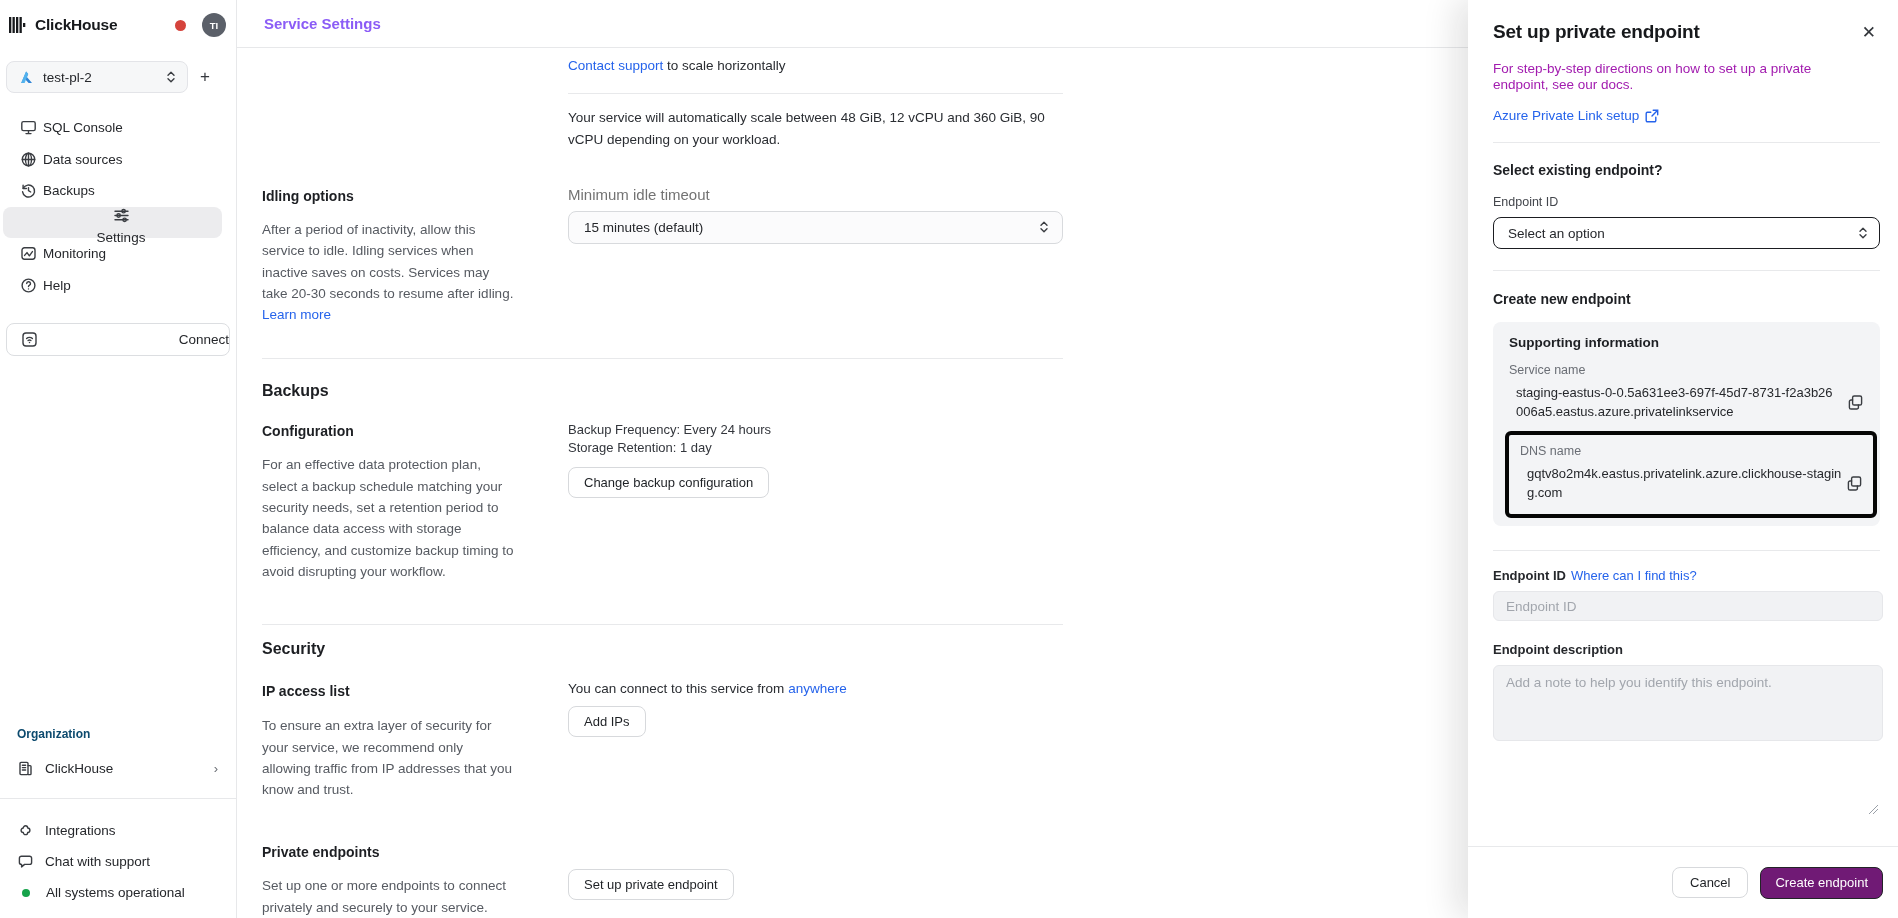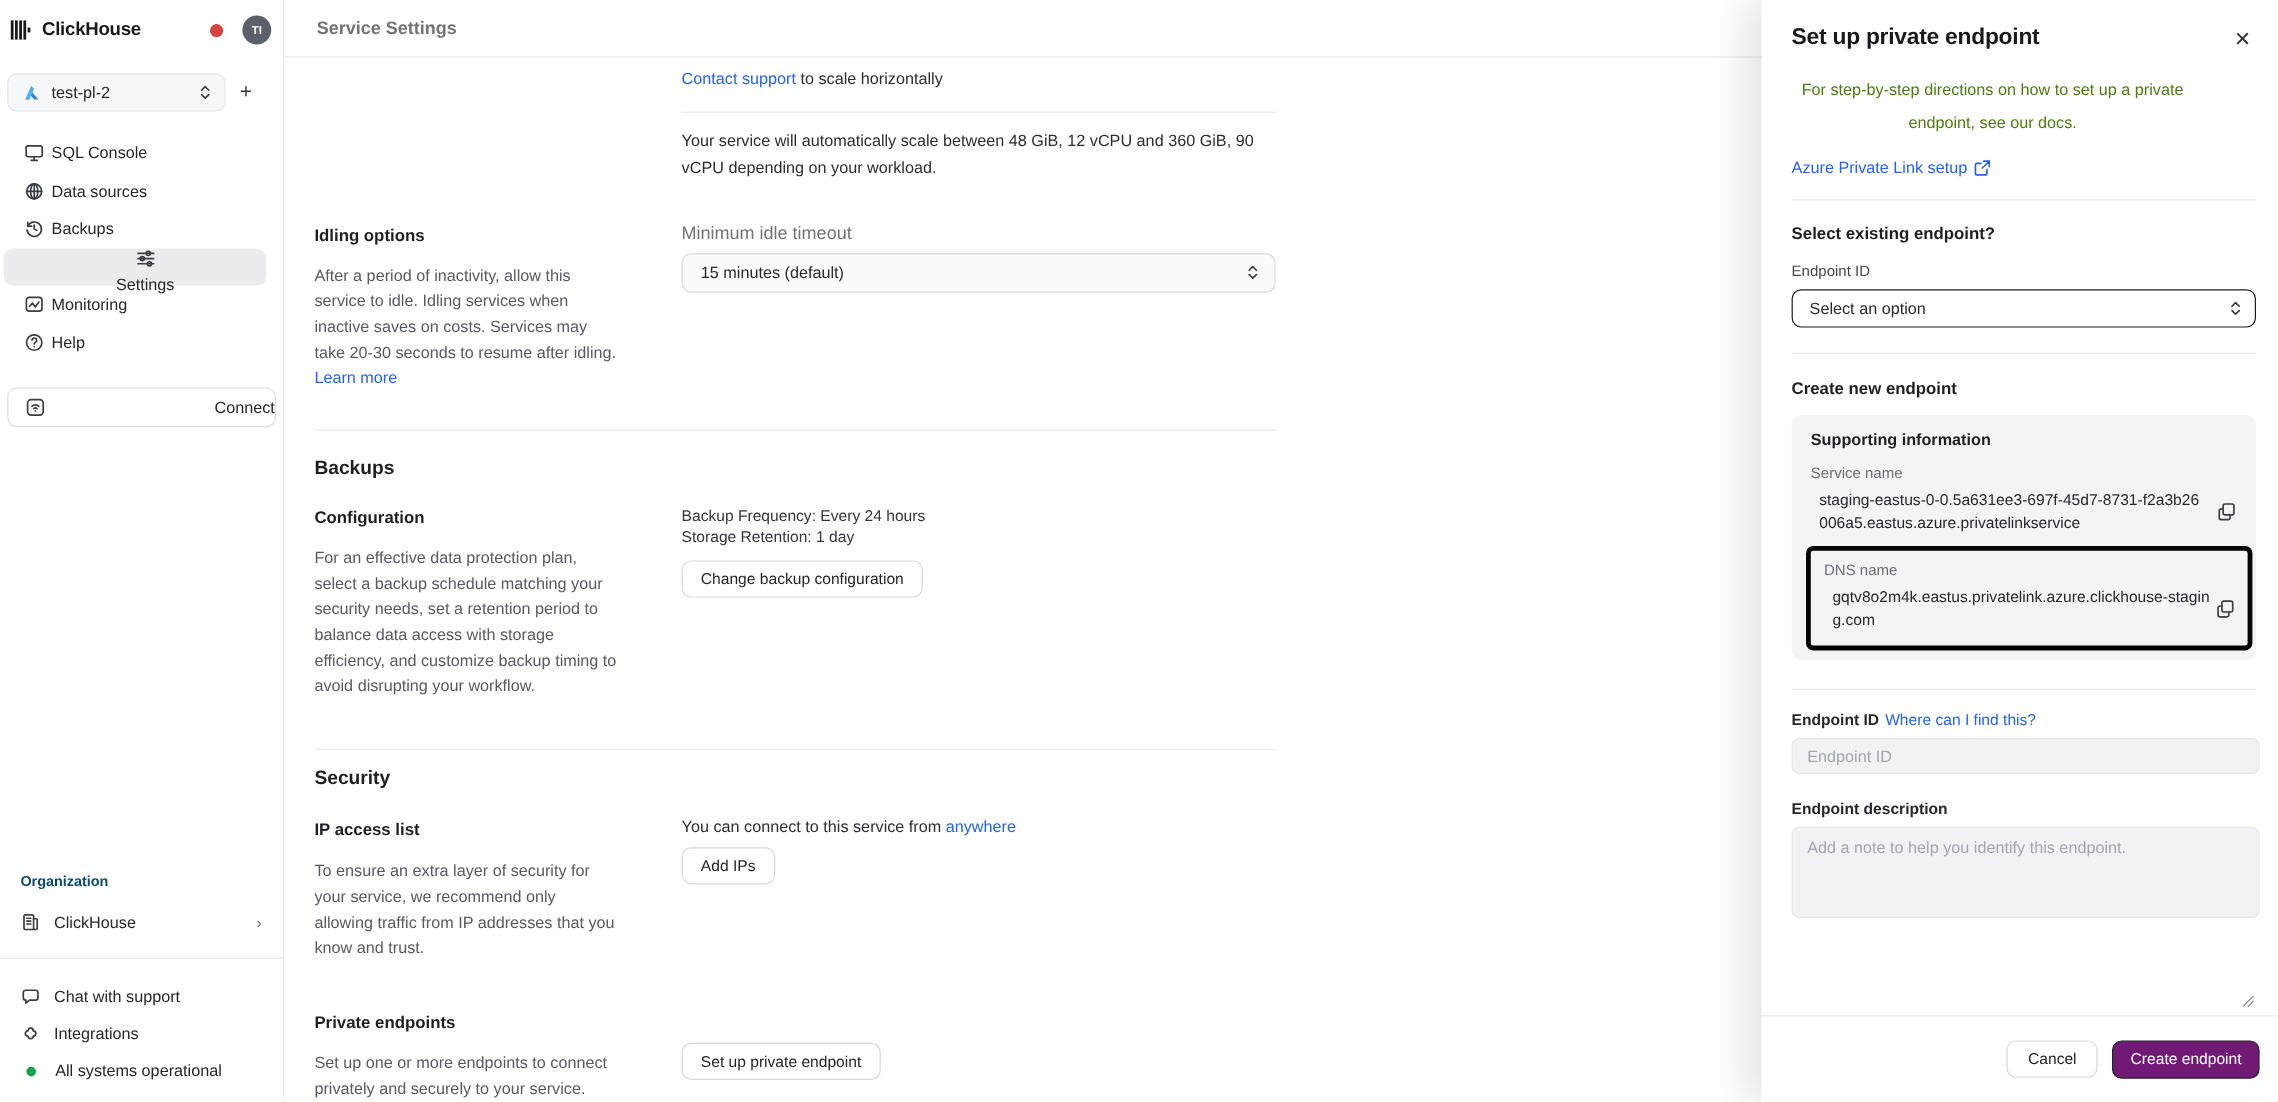--- a/index.html
+++ b/index.html
@@ -46,21 +46,21 @@
   .org-label { font-size:12px; font-weight:600; color:#0c4a6e; padding-left:17px; margin-bottom:12px; }
   .bottom-item { height:31px; display:flex; align-items:center; padding:0 18px 0 17px; gap:11px;
     font-size:13.5px; color:#25272b; cursor:pointer; }
   .bottom-item .chev-right { margin-left:auto; color:#6a6e75; font-size:13px; }
   .sidebar-hr { border:none; border-top:1px solid #e7e8ea; margin:14px 0 16px 0; }
   .green-dot { width:8px; height:8px; border-radius:50%; background:#16a34a; margin:0 5px; }
 
   
   .main { flex:1; display:flex; flex-direction:column; background:#fff; min-width:0; }
   .main-header { height:49px; border-bottom:1px solid #e7e8ea; display:flex; align-items:center; padding-left:27px; }
-  .main-title { font-size:15px; font-weight:700; color:#737373; }
+  .main-title { font-size:15px; font-weight:700; color:#8b5cf6; }
   .main-body { padding-left:25px; }
   .row { display:grid; grid-template-columns:306px 495px; }
   .sub-hr { border:none; border-top:1px solid #e8e9eb; }
   .full-hr { border:none; border-top:1px solid #e8e9eb; width:801px; }
   .sec-title { font-size:16px; font-weight:700; color:#1d1f23; }
   .row-title { font-size:14px; font-weight:700; color:#1d1f23; }
   .desc { margin-top:15px; width:252px; font-size:13.5px; line-height:21.3px; color:#565a61; }
   .small-label { font-size:15px; color:#737373; }
   .meta-line { font-size:13px; line-height:18px; color:#33363c; }
   .body-line { font-size:13.5px; color:#2a2d32; }
@@ -77,21 +77,21 @@
 
   
   .drawer {
     position:absolute; top:0; right:0; width:430px; height:918px; background:#fff;
     box-shadow:-12px 0 32px rgba(15,17,20,0.12); display:flex; flex-direction:column; z-index:5;
   }
   .drawer-body { flex:1; padding:0 18px 0 25px; overflow:hidden; }
   .drawer-title-row { margin-top:21px; display:flex; align-items:flex-start; }
   .drawer-title { font-size:19px; font-weight:700; color:#17191c; letter-spacing:-0.2px; }
   .close-btn { margin-left:auto; font-size:17px; color:#33363b; cursor:pointer; line-height:20px; padding:2px 4px; }
-  .drawer-intro { margin-top:16px; width:335px; font-size:13.5px; line-height:28px; color:#4d7c0f;text-align:center; }
+  .drawer-intro { margin-top:16px; width:335px; font-size:13.5px; line-height:16px; color:#a21caf; }
   .doc-link { margin-top:15px; display:flex; align-items:center; gap:6px; font-size:13.5px; }
   .drawer-hr { border:none; border-top:1px solid #e8e9eb; }
   .drawer-sec-title { font-size:14px; font-weight:700; color:#1d1f23; }
   .field-label { font-size:12.5px; color:#43464c; }
   .drawer-select {
     margin-top:8px; height:32px; border:1.5px solid #1b1d21; border-radius:8px; background:#fff;
     display:flex; align-items:center; padding:0 10px 0 14px; font-size:13.5px; color:#26282c; cursor:pointer;
   }
   .drawer-select .updown { margin-left:auto; }
   .support-card { margin-top:15px; background:#f3f4f6; border-radius:8px; padding:13px 16px 8px 16px; }
@@ -229,29 +229,29 @@
         <rect x="3" y="2.4" width="8" height="12.2" rx="1" class="icon-stroke"></rect>
         <path d="M11 5.6 H13.2 a0.8 0.8 0 0 1 0.8 0.8 V13.8 a0.8 0.8 0 0 1 -0.8 0.8 H11" class="icon-stroke"></path>
         <path d="M5.4 5.2 H8.6 M5.4 7.6 H8.6 M5.4 10 H8.6" class="icon-stroke"></path>
       </svg>
       <span>ClickHouse</span>
       <span class="chev-right">›</span>
     </div>
     <hr class="sidebar-hr">
     <div class="bottom-item">
       <svg width="17" height="17" viewBox="0 0 17 17">
+        <path d="M8.5 2.2 a2.2 2.2 0 0 1 2.2 2.2 a2.2 2.2 0 0 1 2.2 2.2 a2.2 2.2 0 0 1 -2.2 2.2 a2.2 2.2 0 0 1 -2.2 2.2 a2.2 2.2 0 0 1 -2.2 -2.2 a2.2 2.2 0 0 1 -2.2 -2.2 a2.2 2.2 0 0 1 2.2 -2.2 a2.2 2.2 0 0 1 2.2 -2.2 Z" class="icon-stroke" transform="translate(0 1.6)"></path>
+      </svg>
+      <span>Integrations</span>
+    </div>
+    <div class="bottom-item">
+      <svg width="17" height="17" viewBox="0 0 17 17">
         <path d="M4.4 3.2 H12.6 a2 2 0 0 1 2 2 V9.4 a2 2 0 0 1 -2 2 H7.6 L4.6 13.9 V11.4 H4.4 a2 2 0 0 1 -2 -2 V5.2 a2 2 0 0 1 2 -2 Z" class="icon-stroke"></path>
       </svg>
       <span>Chat with support</span>
-    </div>
-    <div class="bottom-item">
-      <svg width="17" height="17" viewBox="0 0 17 17">
-        <path d="M8.5 2.2 a2.2 2.2 0 0 1 2.2 2.2 a2.2 2.2 0 0 1 2.2 2.2 a2.2 2.2 0 0 1 -2.2 2.2 a2.2 2.2 0 0 1 -2.2 2.2 a2.2 2.2 0 0 1 -2.2 -2.2 a2.2 2.2 0 0 1 -2.2 -2.2 a2.2 2.2 0 0 1 2.2 -2.2 a2.2 2.2 0 0 1 2.2 -2.2 Z" class="icon-stroke" transform="translate(0 1.6)"></path>
-      </svg>
-      <span>Integrations</span>
     </div>
     <div class="bottom-item">
       <span class="green-dot"></span>
       <span>All systems operational</span>
     </div>
   </div>
 </div>
 
 <div class="main">
   <div class="main-header">

